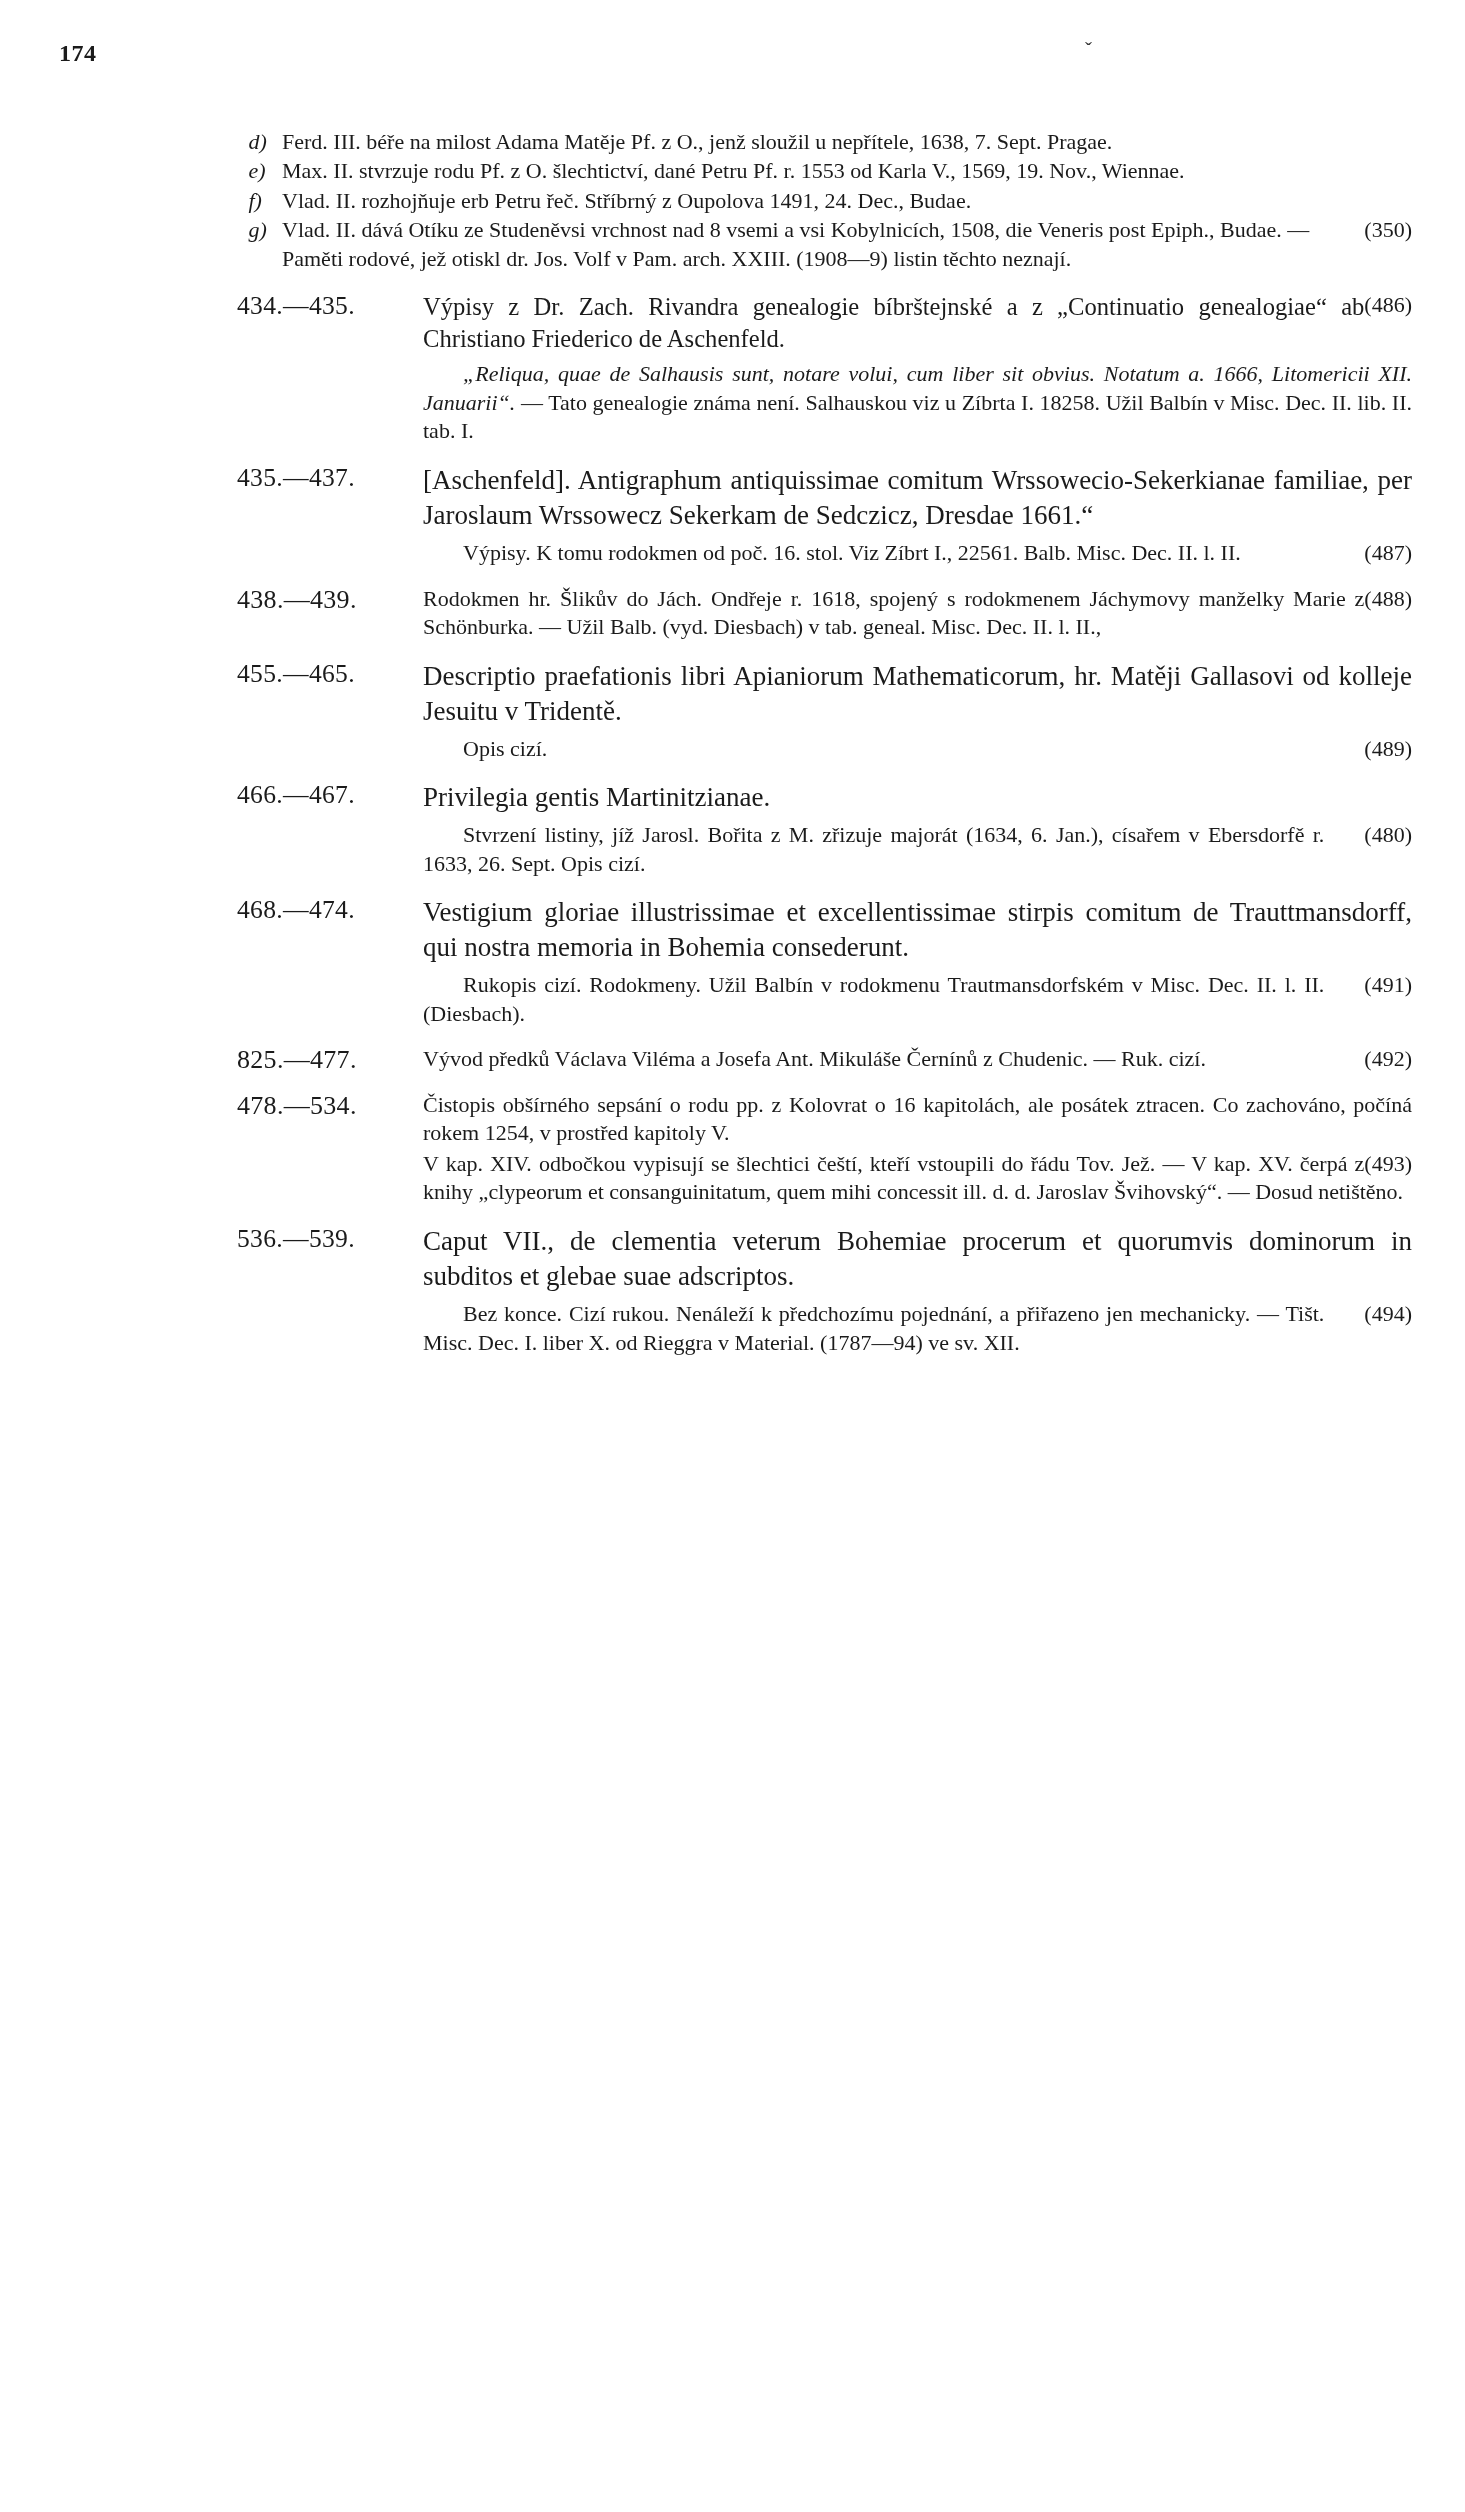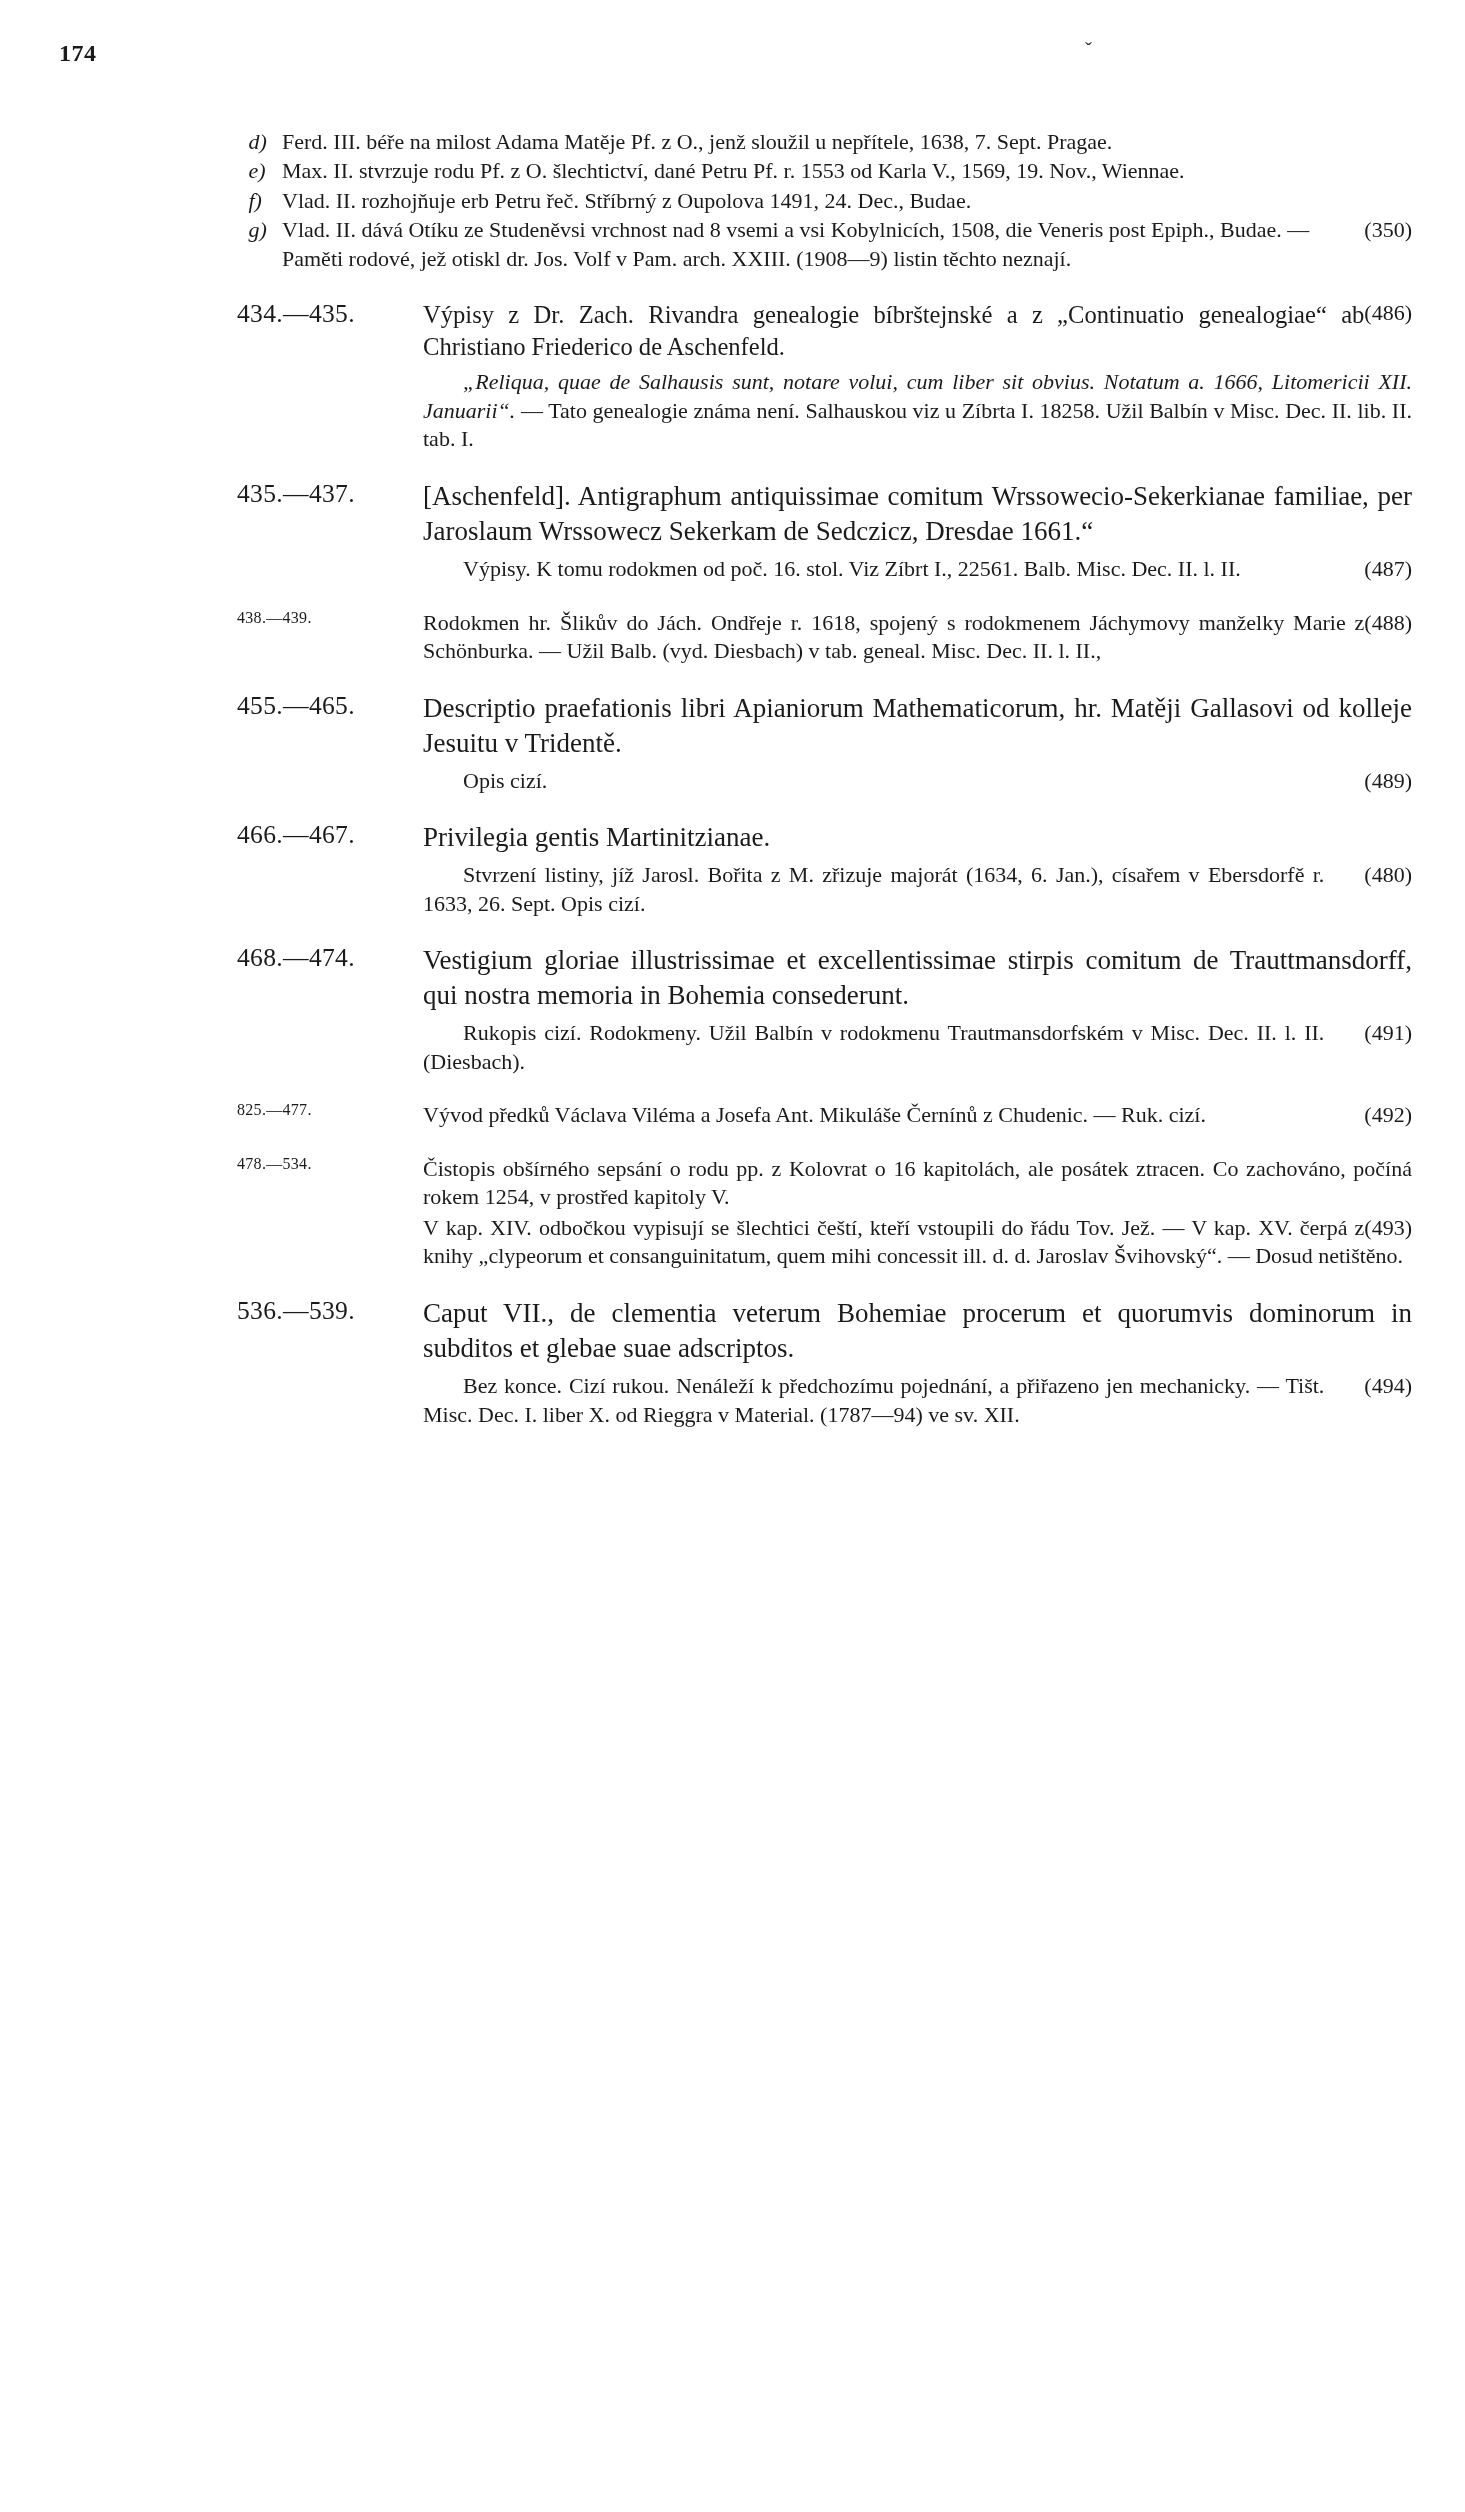--- a/index.html
+++ b/index.html
@@ -65,33 +65,33 @@
   }
   .ref-right {
     float: right;
     font-size: 22px;
   }
 
   
   .entry {
     position: relative;
     width: 1175px;
-    margin-top: 25px;
+    margin-top: 17px;
   }
   .entry .num {
     position: absolute;
     left: 0;
     top: 0;
     width: 180px;
     text-align: left;
     font-size: 25.6px;
     letter-spacing: 0.3px;
   }
   .entry .num.small {
-    font-size: 16px;
+    font-size: 26px;
   }
   .entry .content {
     margin-left: 186px;
   }
   .lead {
     font-size: 27px;
     line-height: 1.30;
     text-align: justify;
     text-justify: inter-word;
   }

